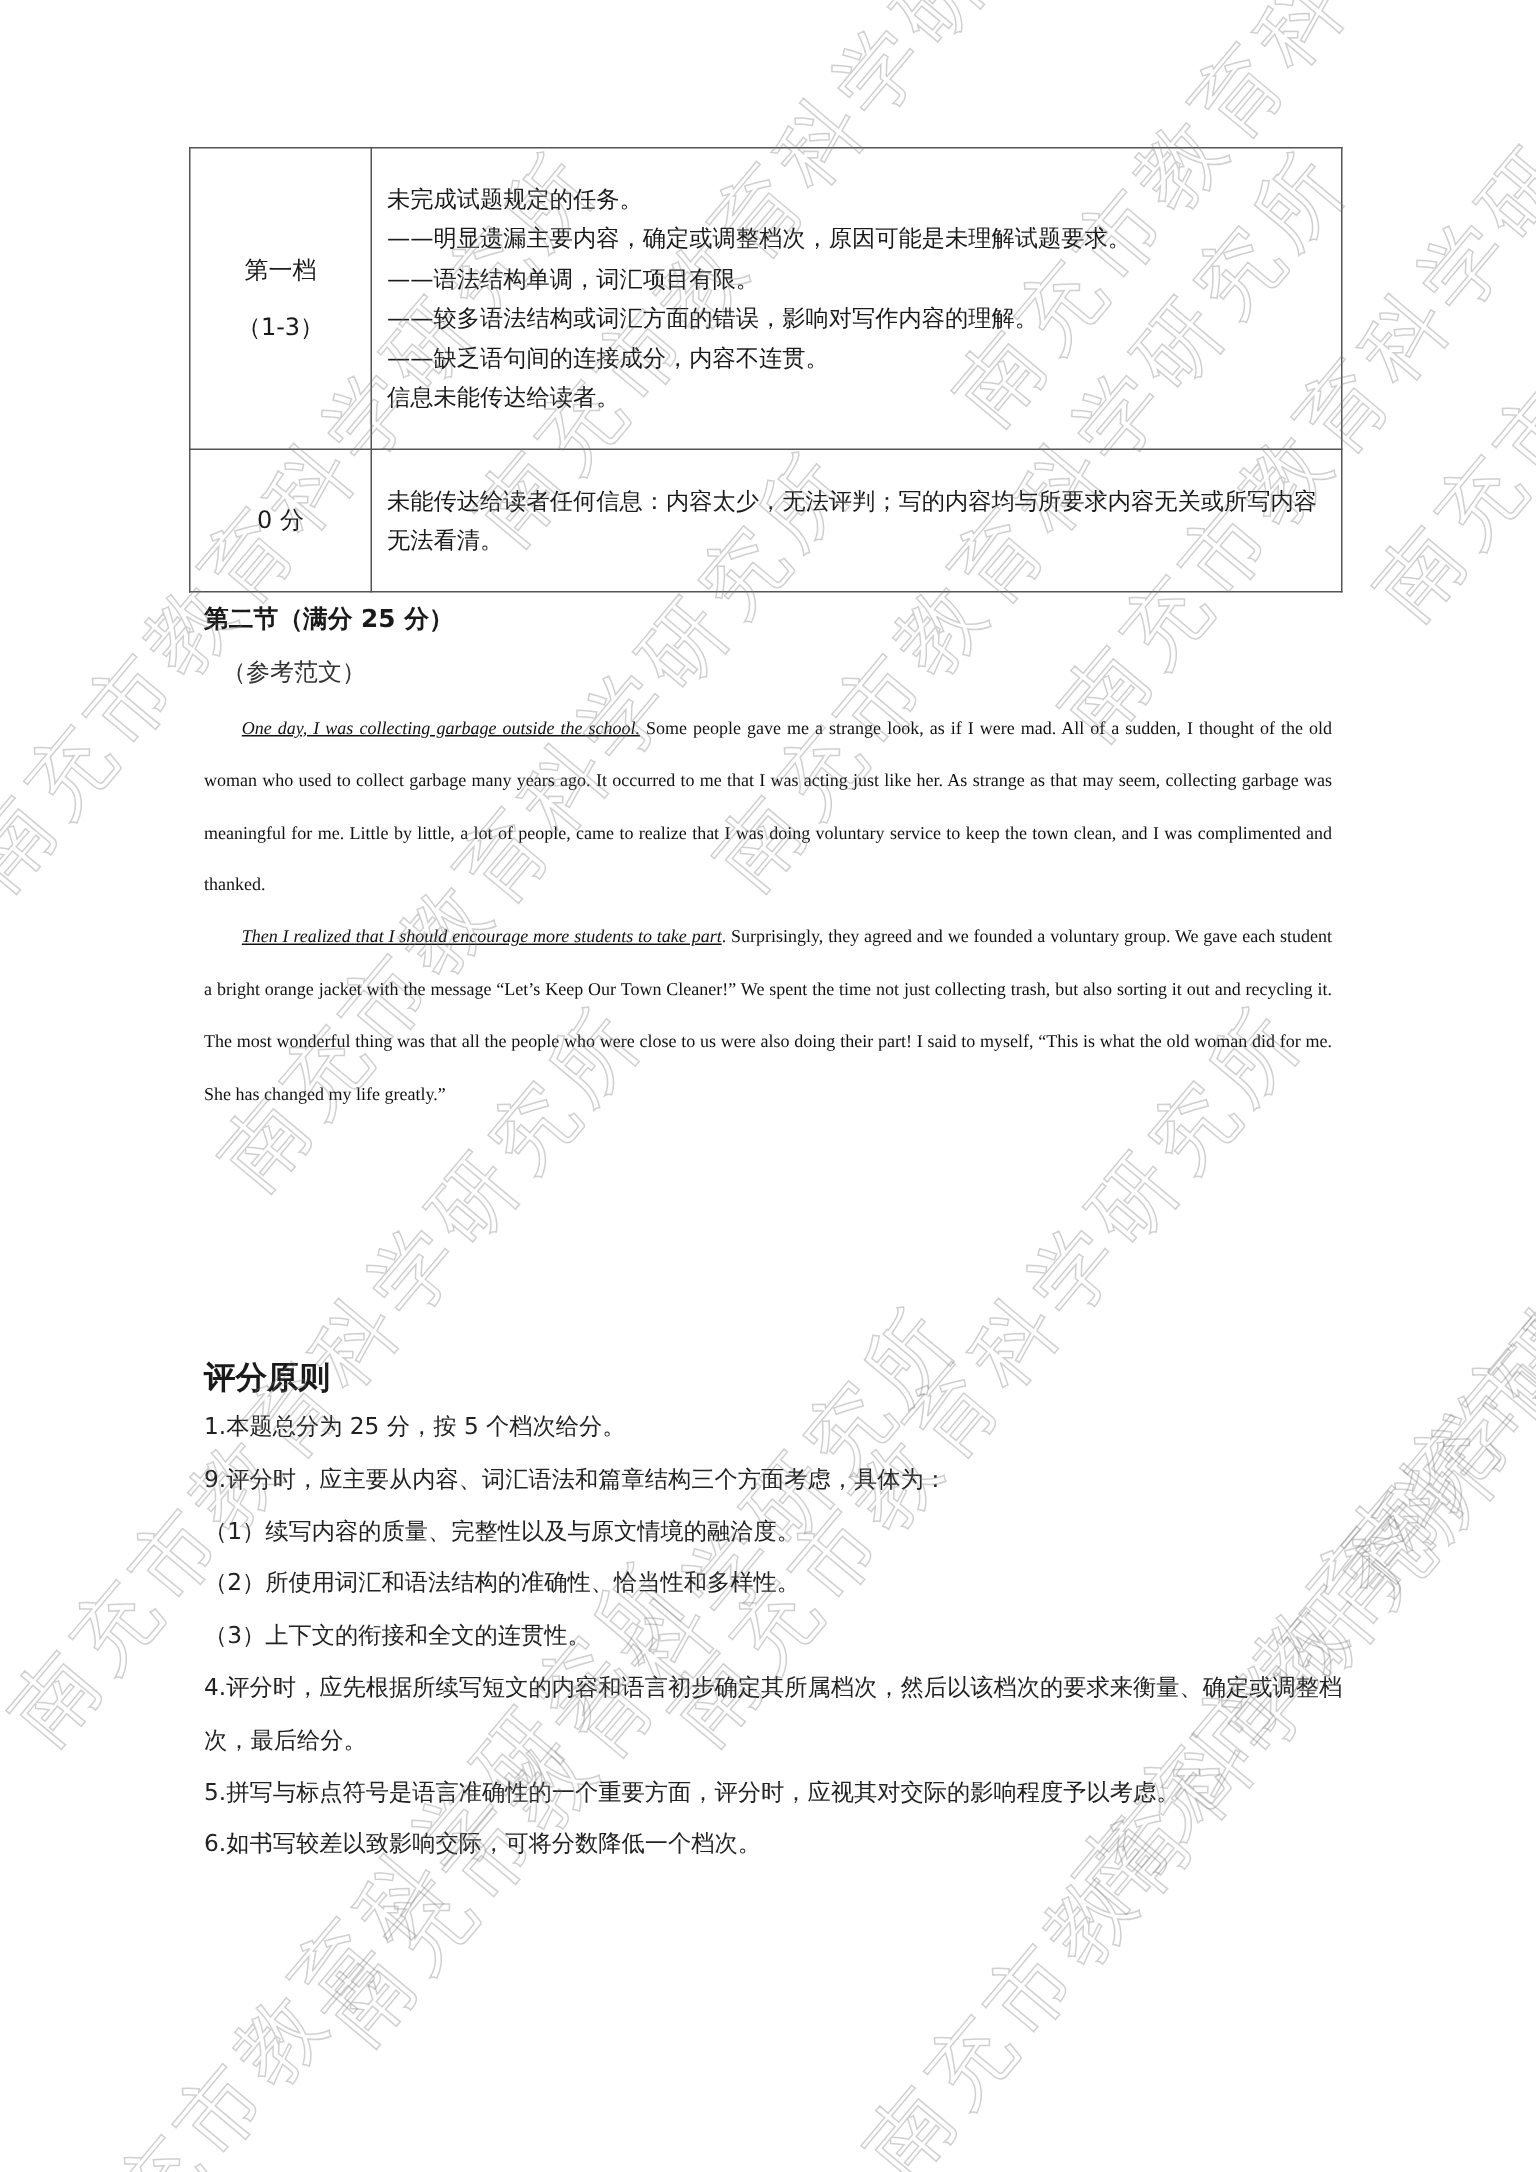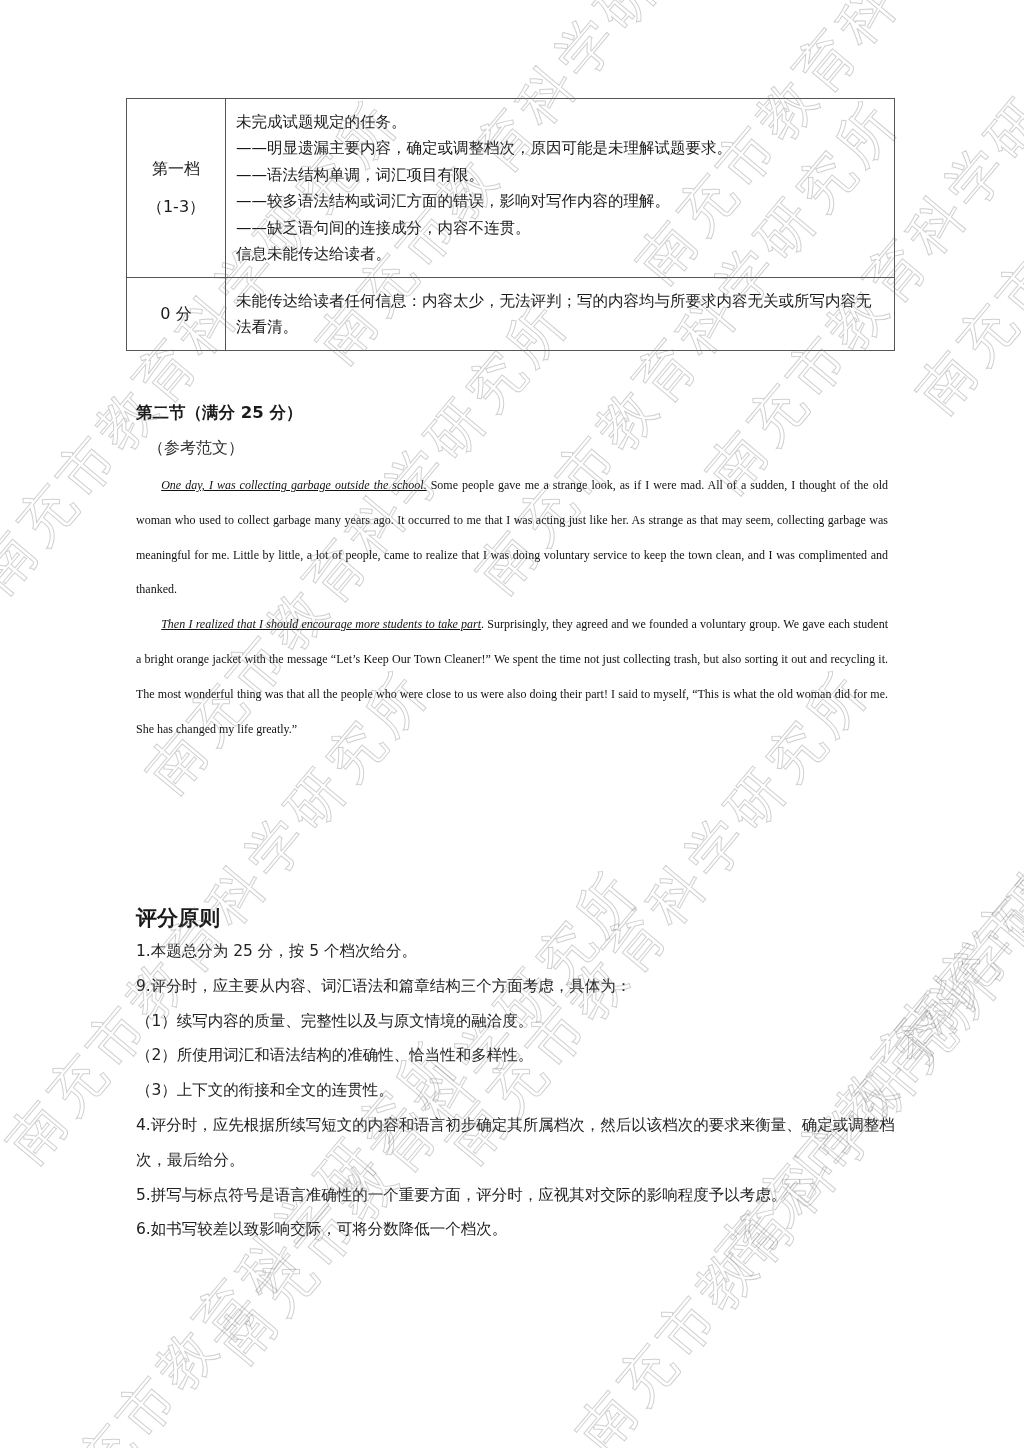--- a/index.html
+++ b/index.html
@@ -36,21 +36,21 @@
     .grade-table {
       position: absolute;
       left: 126px; top: 98px;
       width: 769px;
       border-collapse: collapse;
       font-size: 15.5px;
     }
     .grade-table td {
       border: 1.5px solid #555;
       vertical-align: middle;
-      padding: 4px;
+      padding: 15px;
     }
     .grade-table td.level {
       width: 90px;
       text-align: center;
       line-height: 38px;
       font-size: 16px;
     }
     .grade-table td.desc {
       padding: 4px 8px 4px 10px;
       line-height: 26.5px;

